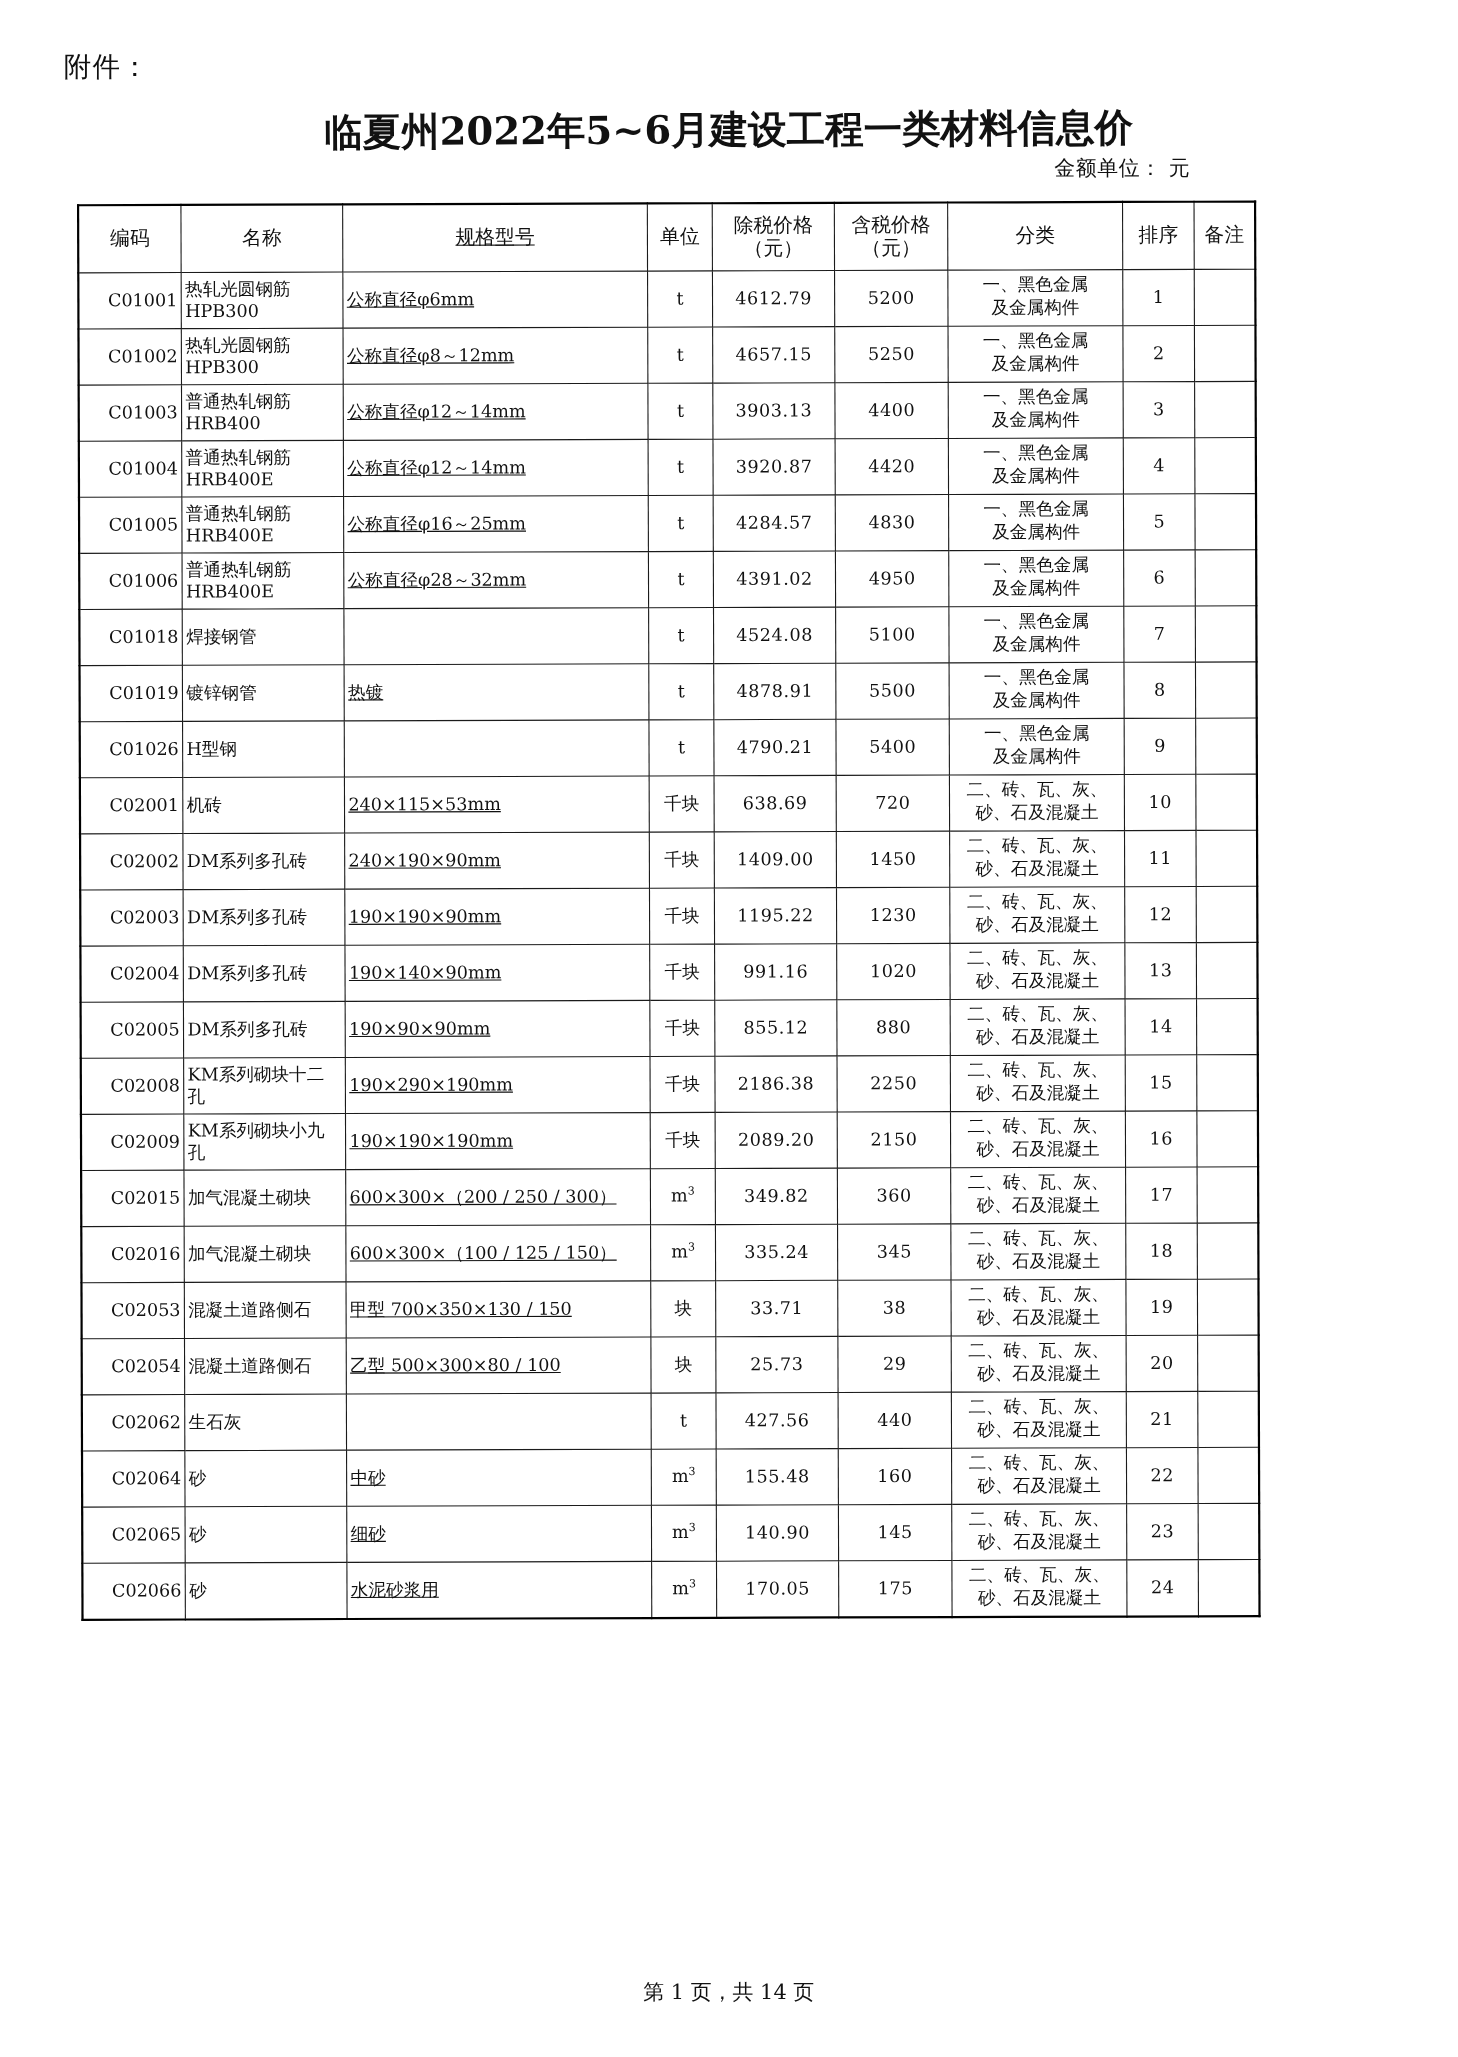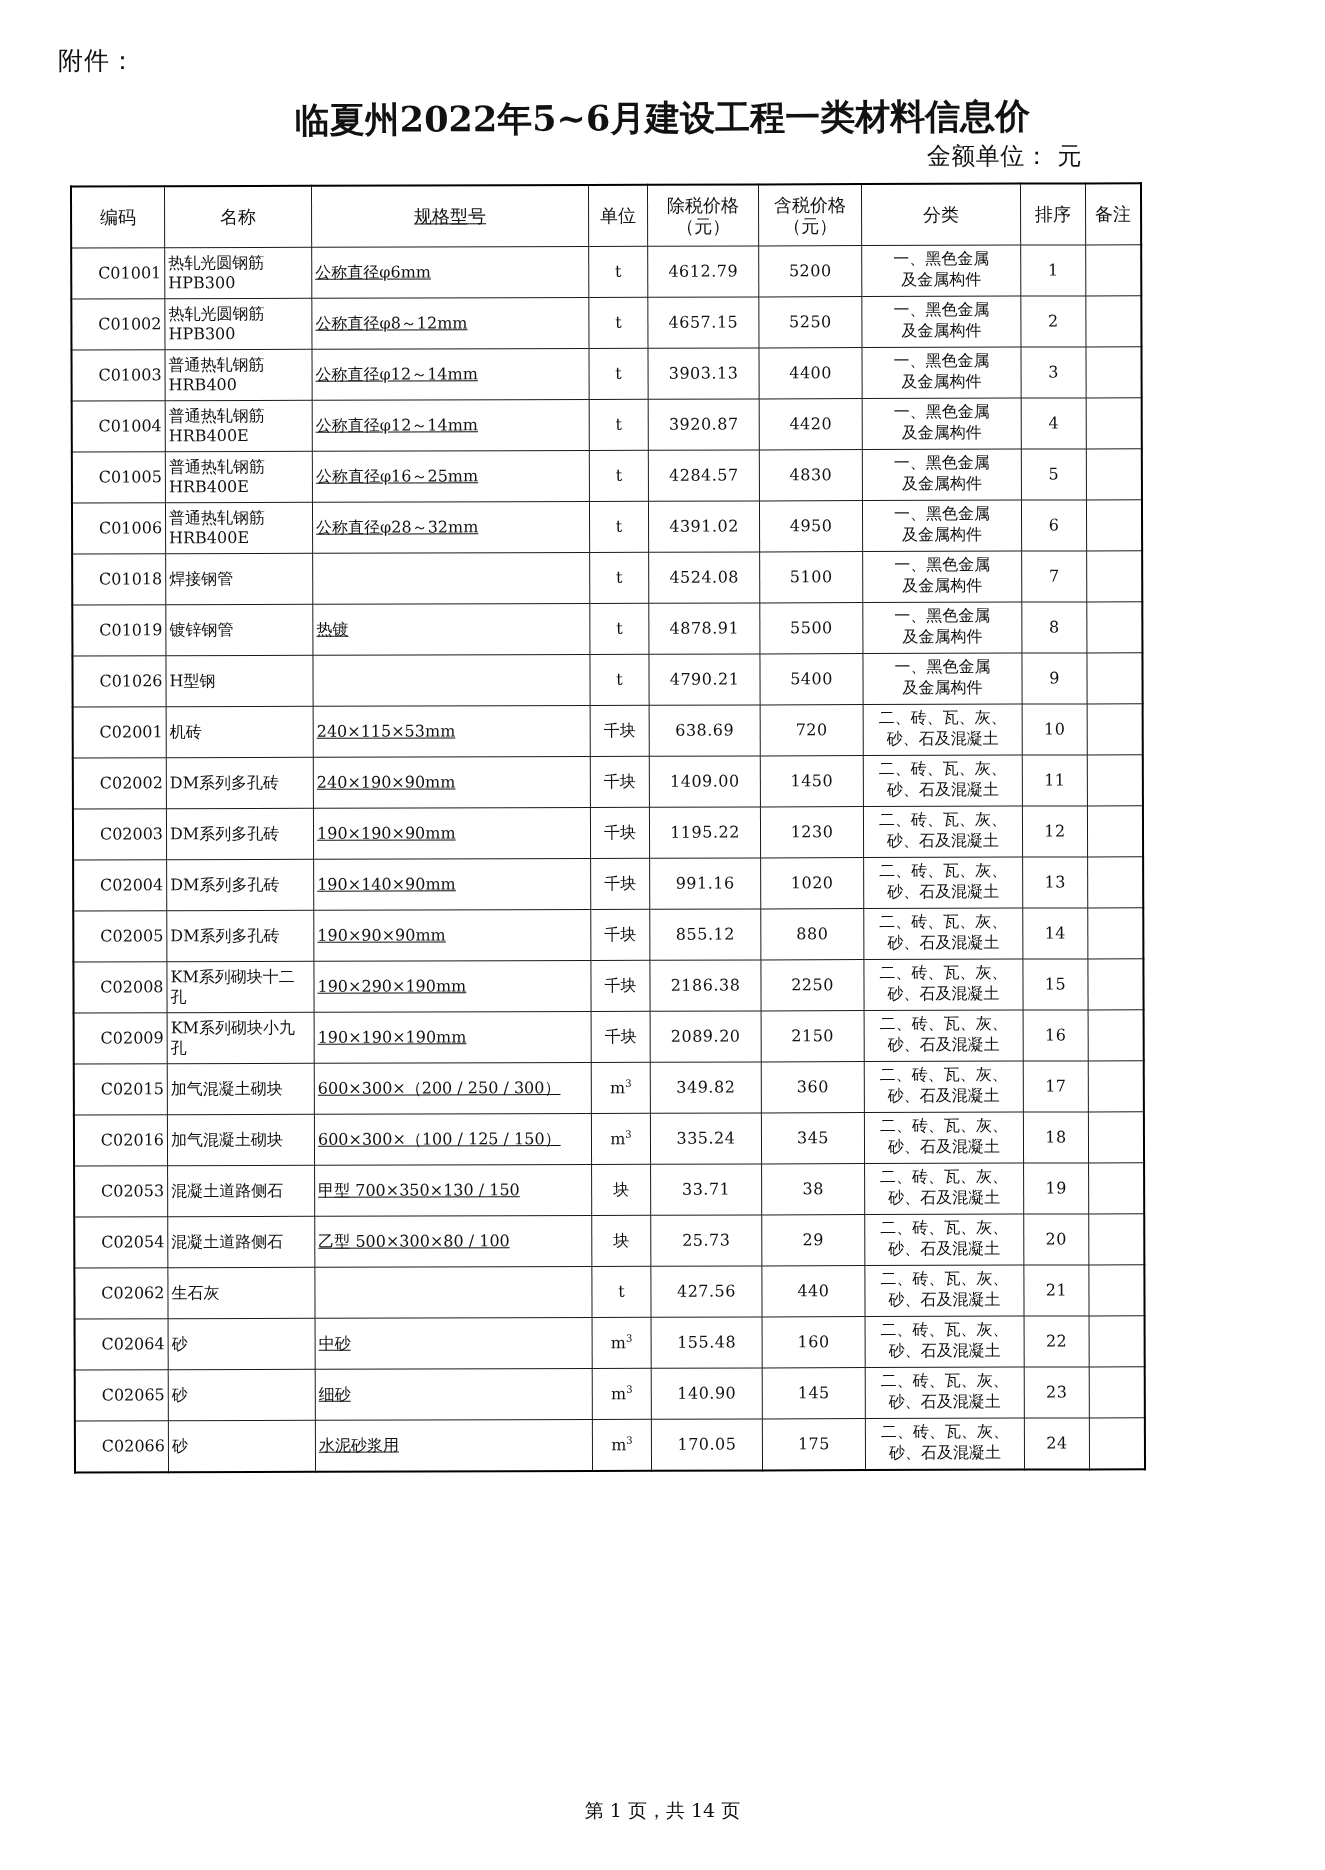--- a/index.html
+++ b/index.html
@@ -41,21 +41,21 @@
     font-size: 35px;
     font-weight: bold;
     letter-spacing: 0px;
     font-family: "DejaVu Serif", serif;
     transform: rotate(-0.35deg);
   }
   .amount-unit {
     position: absolute;
     right: 243px;
     top: 140px;
-    font-size: 24px;
+    font-size: 19px;
     font-family: "DejaVu Serif", serif;
     letter-spacing: 0.5px;
   }
 
   
   .table-wrap {
     position: absolute;
     left: 72px;
     top: 184px;
     width: 1006px;

